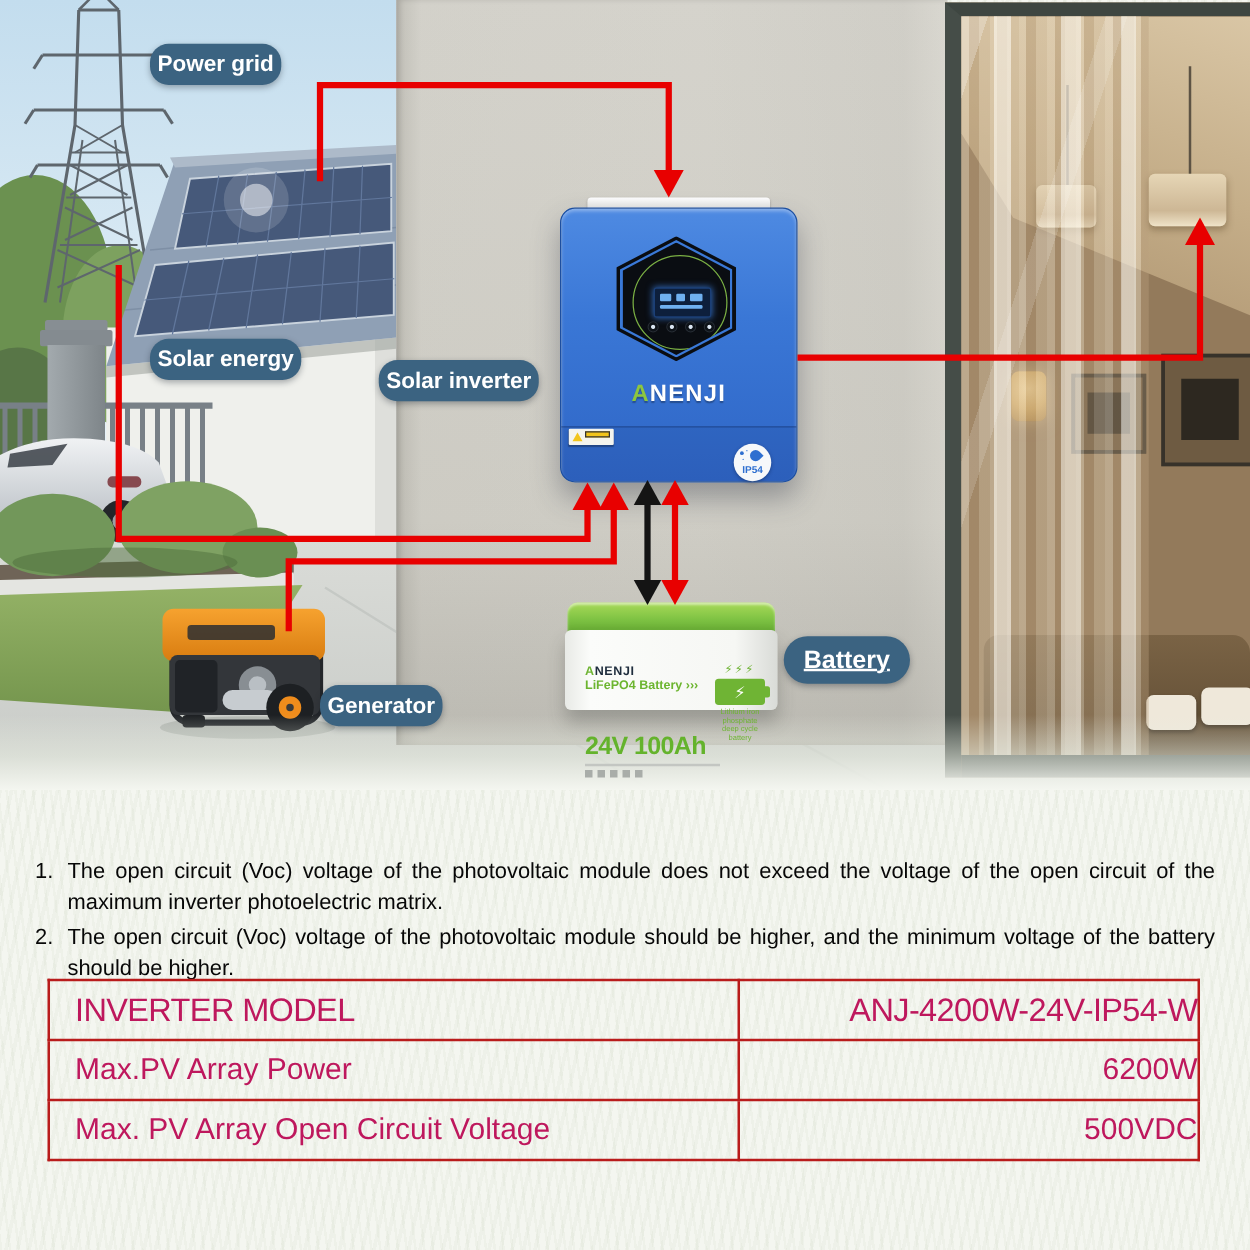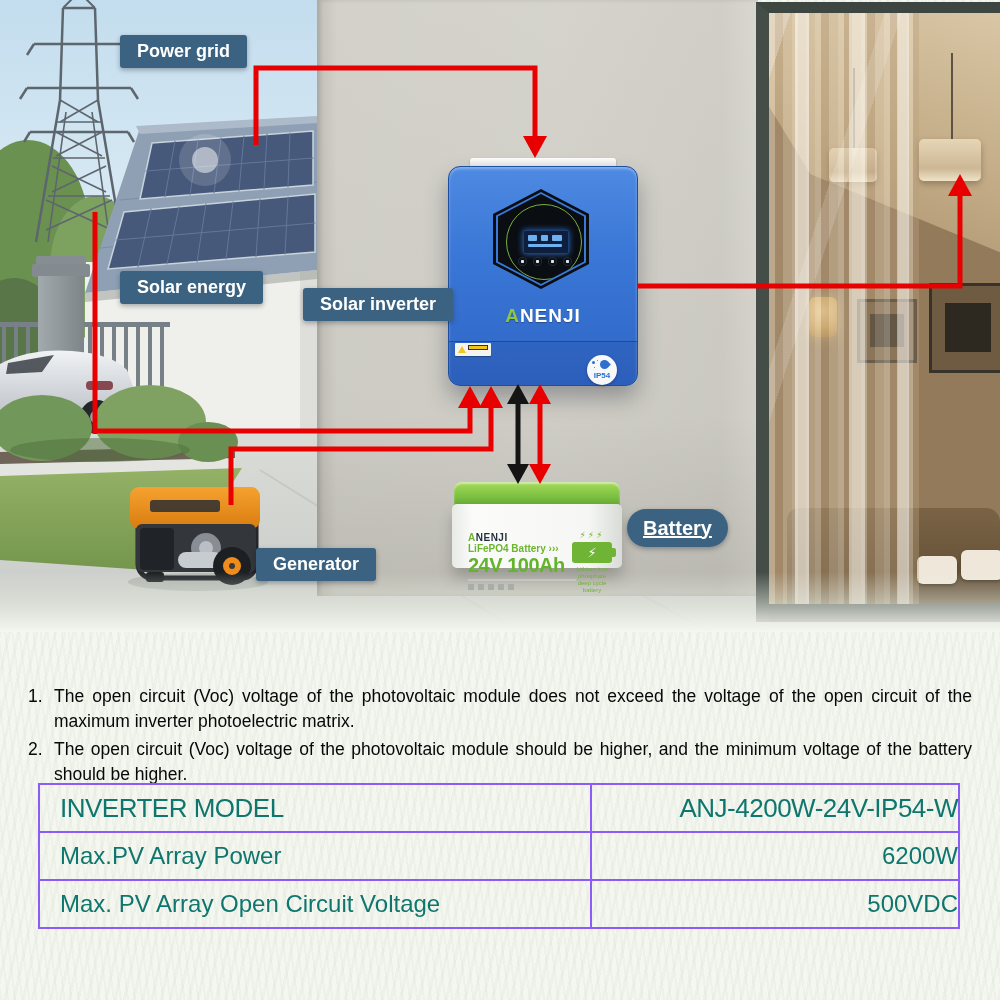--- a/index.html
+++ b/index.html
@@ -82,48 +82,48 @@
   .battery{position:absolute;left:452px;top:482px;width:170px;height:86px;z-index:10;}
   .bat-cap{position:absolute;left:2px;top:0;width:166px;height:26px;border-radius:8px 8px 3px 3px;
     background:linear-gradient(180deg,#a8da58 0%,#7cc142 55%,#5fa32e 100%);box-shadow:inset 0 2px 2px rgba(255,255,255,.5);}
   .bat-body{position:absolute;left:0;top:22px;width:170px;height:64px;border-radius:5px;
     background:linear-gradient(90deg,#e8eae6 0%,#fbfcfa 12%,#f6f7f4 80%,#d9dbd7 100%);
     box-shadow:0 10px 14px rgba(60,65,60,.28);}
   .bat-left{position:absolute;left:16px;top:28px;width:96px;}
   .bat-brand{display:block;font-size:10px;font-weight:bold;color:#1f2d3d;letter-spacing:.5px;}
   .bat-brand::first-letter{color:#6fb434;}
   .bat-type{font-size:10px;font-weight:bold;color:#6cb52f;white-space:nowrap;}
-  .bat-cap-txt{font-size:20px;font-weight:bold;color:#64b32c;letter-spacing:-.5px;white-space:nowrap;}
+  .bat-cap-txt{font-size:20px;font-weight:bold;color:#64b32c;letter-spacing:-.5px;white-space:nowrap;margin-top:32px;}
   .bat-fineline{margin-top:2px;width:108px;height:2px;background:#c3c6c2;}
   .bat-certs{margin-top:3px;display:flex;gap:4px;}
   .bat-certs i{width:6px;height:6px;background:#a9ada9;display:block;}
   .bat-right{position:absolute;left:116px;top:26px;width:48px;text-align:center;}
   .bolts{font-size:9px;color:#6fb434;letter-spacing:2px;}
   .bat-icon{position:relative;margin:2px auto 0;width:40px;height:21px;background:#6fb434;border-radius:3px;
     color:#fff;font-size:13px;line-height:21px;text-align:center;}
   .bat-icon::after{content:"";position:absolute;right:-4px;top:6px;width:4px;height:9px;background:#6fb434;border-radius:0 2px 2px 0;}
   .bat-desc{margin-top:3px;font-size:6px;line-height:7px;color:#6fb434;}
   
   .pill{position:absolute;z-index:20;display:inline-flex;align-items:center;justify-content:center;
-    height:33px;padding:0 17px;border-radius:3px;background:#3b6381;color:#fff;font-weight:bold;font-size:18px;
+    height:33px;padding:0 6px;border-radius:15px;background:#3b6381;color:#fff;font-weight:bold;font-size:18px;
     box-shadow:0 2px 5px rgba(20,30,40,.35);white-space:nowrap;}
   .pill-battery{height:38px;border-radius:19px;font-size:20px;padding:0 16px;}
   
   .arrows{position:absolute;left:0;top:0;z-index:30;pointer-events:none;}
   .fade{position:absolute;left:0;top:572px;width:1000px;height:60px;z-index:8;pointer-events:none;
     background:linear-gradient(180deg, rgba(244,246,240,0) 0%, rgba(233,238,226,.55) 55%, #f4f6f0 100%);}
   
   .info{position:absolute;left:0;top:632px;width:1000px;height:368px;color:#070707;}
   .heading{position:absolute;left:25px;top:12px;font-size:30px;font-weight:bold;letter-spacing:-.8px;white-space:nowrap;}
   .notes{position:absolute;left:28px;top:52px;width:944px;}
   .note{display:flex;font-size:17.5px;line-height:25px;margin-bottom:3px;}
   .note-num{width:26px;flex:none;}
   .note-text{width:918px;text-align:justify;}
   .spec-table{position:absolute;left:38px;top:151px;border-collapse:collapse;}
-  .spec-table td{border:2px solid #8b5cf6;height:46px;font-size:24px;padding:0 0 0 20px;color:#0f766e;}
+  .spec-table td{border:2px solid #b91c1c;height:46px;font-size:24px;padding:0 0 0 20px;color:#be185d;}
   .spec-table td.c1{width:530px;}
   .spec-table td.c2{width:352px;padding-left:14px;text-align:right;}
   .spec-table tr:first-child td{font-size:26px;letter-spacing:-.5px;}
 </style>
 </head>
 <body>
 
 <div class="scene">
 
   <svg class="scene-svg" width="1000" height="632" viewBox="0 0 1000 632">

